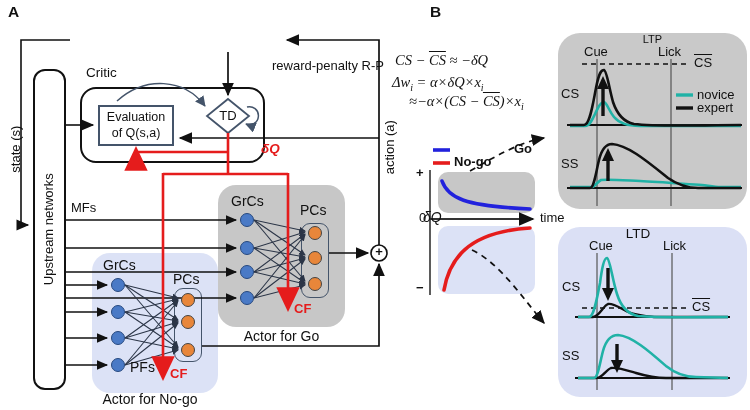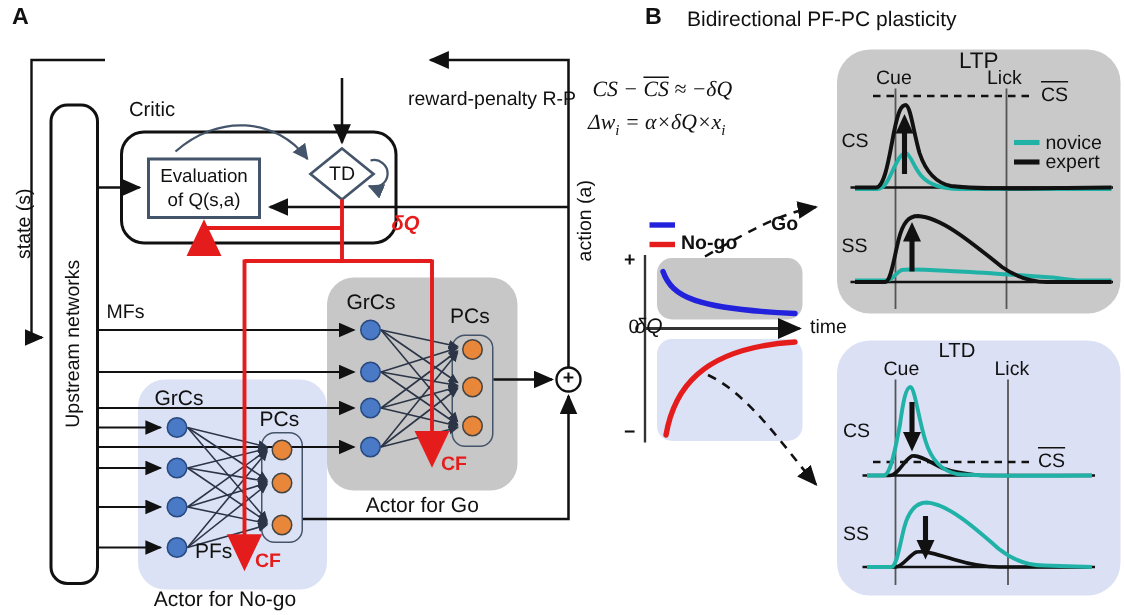--- a/index.html
+++ b/index.html
@@ -231,35 +231,35 @@
   <div class="lbl red" style="left:294px;top:302px;">CF</div>
   <div class="lbl t14 ctr" style="left:218px;top:329px;width:127px;">Actor for Go</div>
 
   <div class="lbl t14" style="left:103px;top:258px;">GrCs</div>
   <div class="lbl t14" style="left:173px;top:272px;">PCs</div>
   <div class="lbl t14" style="left:130px;top:360px;">PFs</div>
   <div class="lbl red" style="left:170px;top:367px;">CF</div>
   <div class="lbl t14 ctr" style="left:75px;top:392px;width:150px;">Actor for No-go</div>
 
   <div class="lbl tag" style="left:430px;top:3px;">B</div>
-  <div class="lbl t14" style="left:458px;top:5px;">Bidirectional PF-PC plasticity</div>
 
   <div class="eq" style="left:395px;top:52px;"><span>CS − </span><span class="ovl">CS</span><span> ≈ −δQ</span></div>
   <div class="eq" style="left:392px;top:74px;"><span>Δw</span><sub>i</sub><span> = α×δQ×x</span><sub>i</sub></div>
+  <div class="eq" style="left:409px;top:93px;"><span>≈−α×(CS − </span><span class="ovl">CS</span><span>)×x</span><sub>i</sub></div>
 
   <div class="lbl b" style="left:466px;top:142px;margin-left:48px;">Go</div>
   <div class="lbl b" style="left:454px;top:155px;">No-go</div>
 
   <div class="lbl b" style="left:416px;top:166px;">+</div>
   <div class="lbl ital" style="left:395px;top:210px;font-size:14px;">δQ</div>
   <div class="lbl" style="left:419px;top:211px;">0</div>
   <div class="lbl b" style="left:416px;top:281px;">−</div>
   <div class="lbl" style="left:540px;top:211px;">time</div>
 
-  <div class="lbl ctr" style="left:558px;top:33px;width:189px;font-size:15px;">LTP</div>
+  <div class="lbl ctr" style="left:558px;top:33px;width:189px;font-size:11px;">LTP</div>
   <div class="lbl" style="left:584px;top:45px;">Cue</div>
   <div class="lbl" style="left:658px;top:45px;">Lick</div>
   <div class="lbl csbar" style="left:694px;top:56px;">CS</div>
   <div class="lbl" style="left:561px;top:87px;">CS</div>
   <div class="lbl" style="left:697px;top:88px;">novice</div>
   <div class="lbl" style="left:697px;top:101px;">expert</div>
   <div class="lbl" style="left:561px;top:157px;">SS</div>
 
   <div class="lbl ctr" style="left:558px;top:227px;width:160px;font-size:13.5px;">LTD</div>
   <div class="lbl" style="left:589px;top:239px;">Cue</div>

